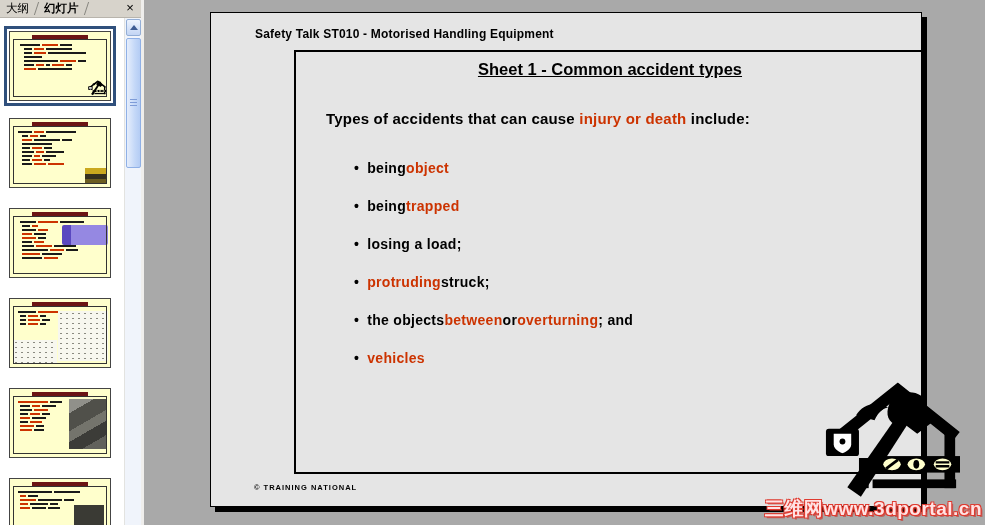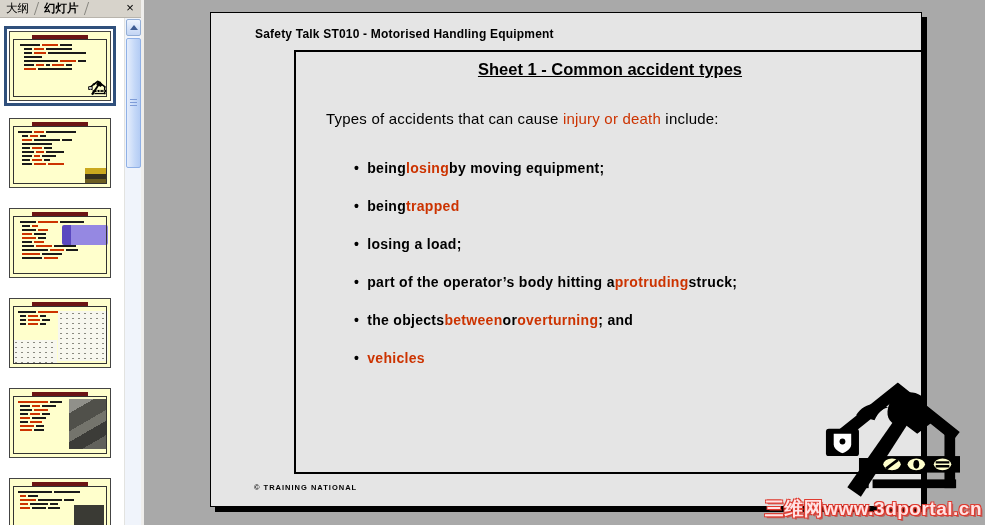--- a/index.html
+++ b/index.html
@@ -47,21 +47,21 @@
 
   
   #slide{position:absolute;left:210px;top:12px;width:710px;height:493px;
          background:#e5e5e5;border:1px solid #000;box-shadow:5px 5px 0 #000;}
   #slide-header{position:absolute;left:44px;top:14px;font-size:12px;font-weight:bold;
          color:#000;letter-spacing:.2px;}
   #content-box{position:absolute;left:42px;top:37px;width:628px;height:420px;
          border:2px solid #000;margin-left:41px;}
   #slide-title{position:absolute;left:0;right:0;top:8px;text-align:center;
          font-size:16.5px;font-weight:bold;text-decoration:underline;color:#000;}
-  #intro{position:absolute;left:30px;top:58px;font-size:15px;font-weight:normal;
+  #intro{position:absolute;left:30px;top:58px;font-size:15px;font-weight:bold;
          color:#000;letter-spacing:.2px;white-space:nowrap;}
   #bullets{position:absolute;left:58px;top:104px;margin:0;padding:0;list-style:none;}
   #bullets li{display:flex;margin-bottom:14px;font-size:14px;font-weight:bold;
          line-height:24px;color:#000;letter-spacing:.3px;white-space:nowrap;}
   #bullets .dot{margin-right:8px;}
   .red{color:#cc3300;}
   #logo{position:absolute;left:528px;top:330px;z-index:3;}
   #slide-footer{position:absolute;left:43px;top:470px;font-size:7.5px;font-weight:bold;
          letter-spacing:1px;color:#000;}
 
@@ -199,35 +199,33 @@
 <div id="slide">
   <div id="slide-header">Safety Talk ST010 - Motorised Handling Equipment</div>
 
   <div id="content-box">
     <div id="slide-title">Sheet 1 - Common accident types</div>
     <div id="intro"><span>Types of accidents that can cause </span><span class="red">injury or death</span><span> include:</span></div>
     <ul id="bullets">
         <li>
           <span class="dot">•</span>
           <span>being </span>
-          <span class="red">losing</span>
-          <span> by moving equipment;</span>
+          <span class="red">object</span>
         </li>
         <li>
           <span class="dot">•</span>
           <span>being </span>
           <span class="red">trapped</span>
         </li>
         <li>
           <span class="dot">•</span>
           <span>losing a load;</span>
         </li>
         <li>
           <span class="dot">•</span>
-          <span>part of the operator’s body hitting a </span>
           <span class="red">protruding</span>
           <span> struck;</span>
         </li>
         <li>
           <span class="dot">•</span>
           <span>the objects </span>
           <span class="red">between</span>
           <span> or </span>
           <span class="red">overturning</span>
           <span> ; and</span>

